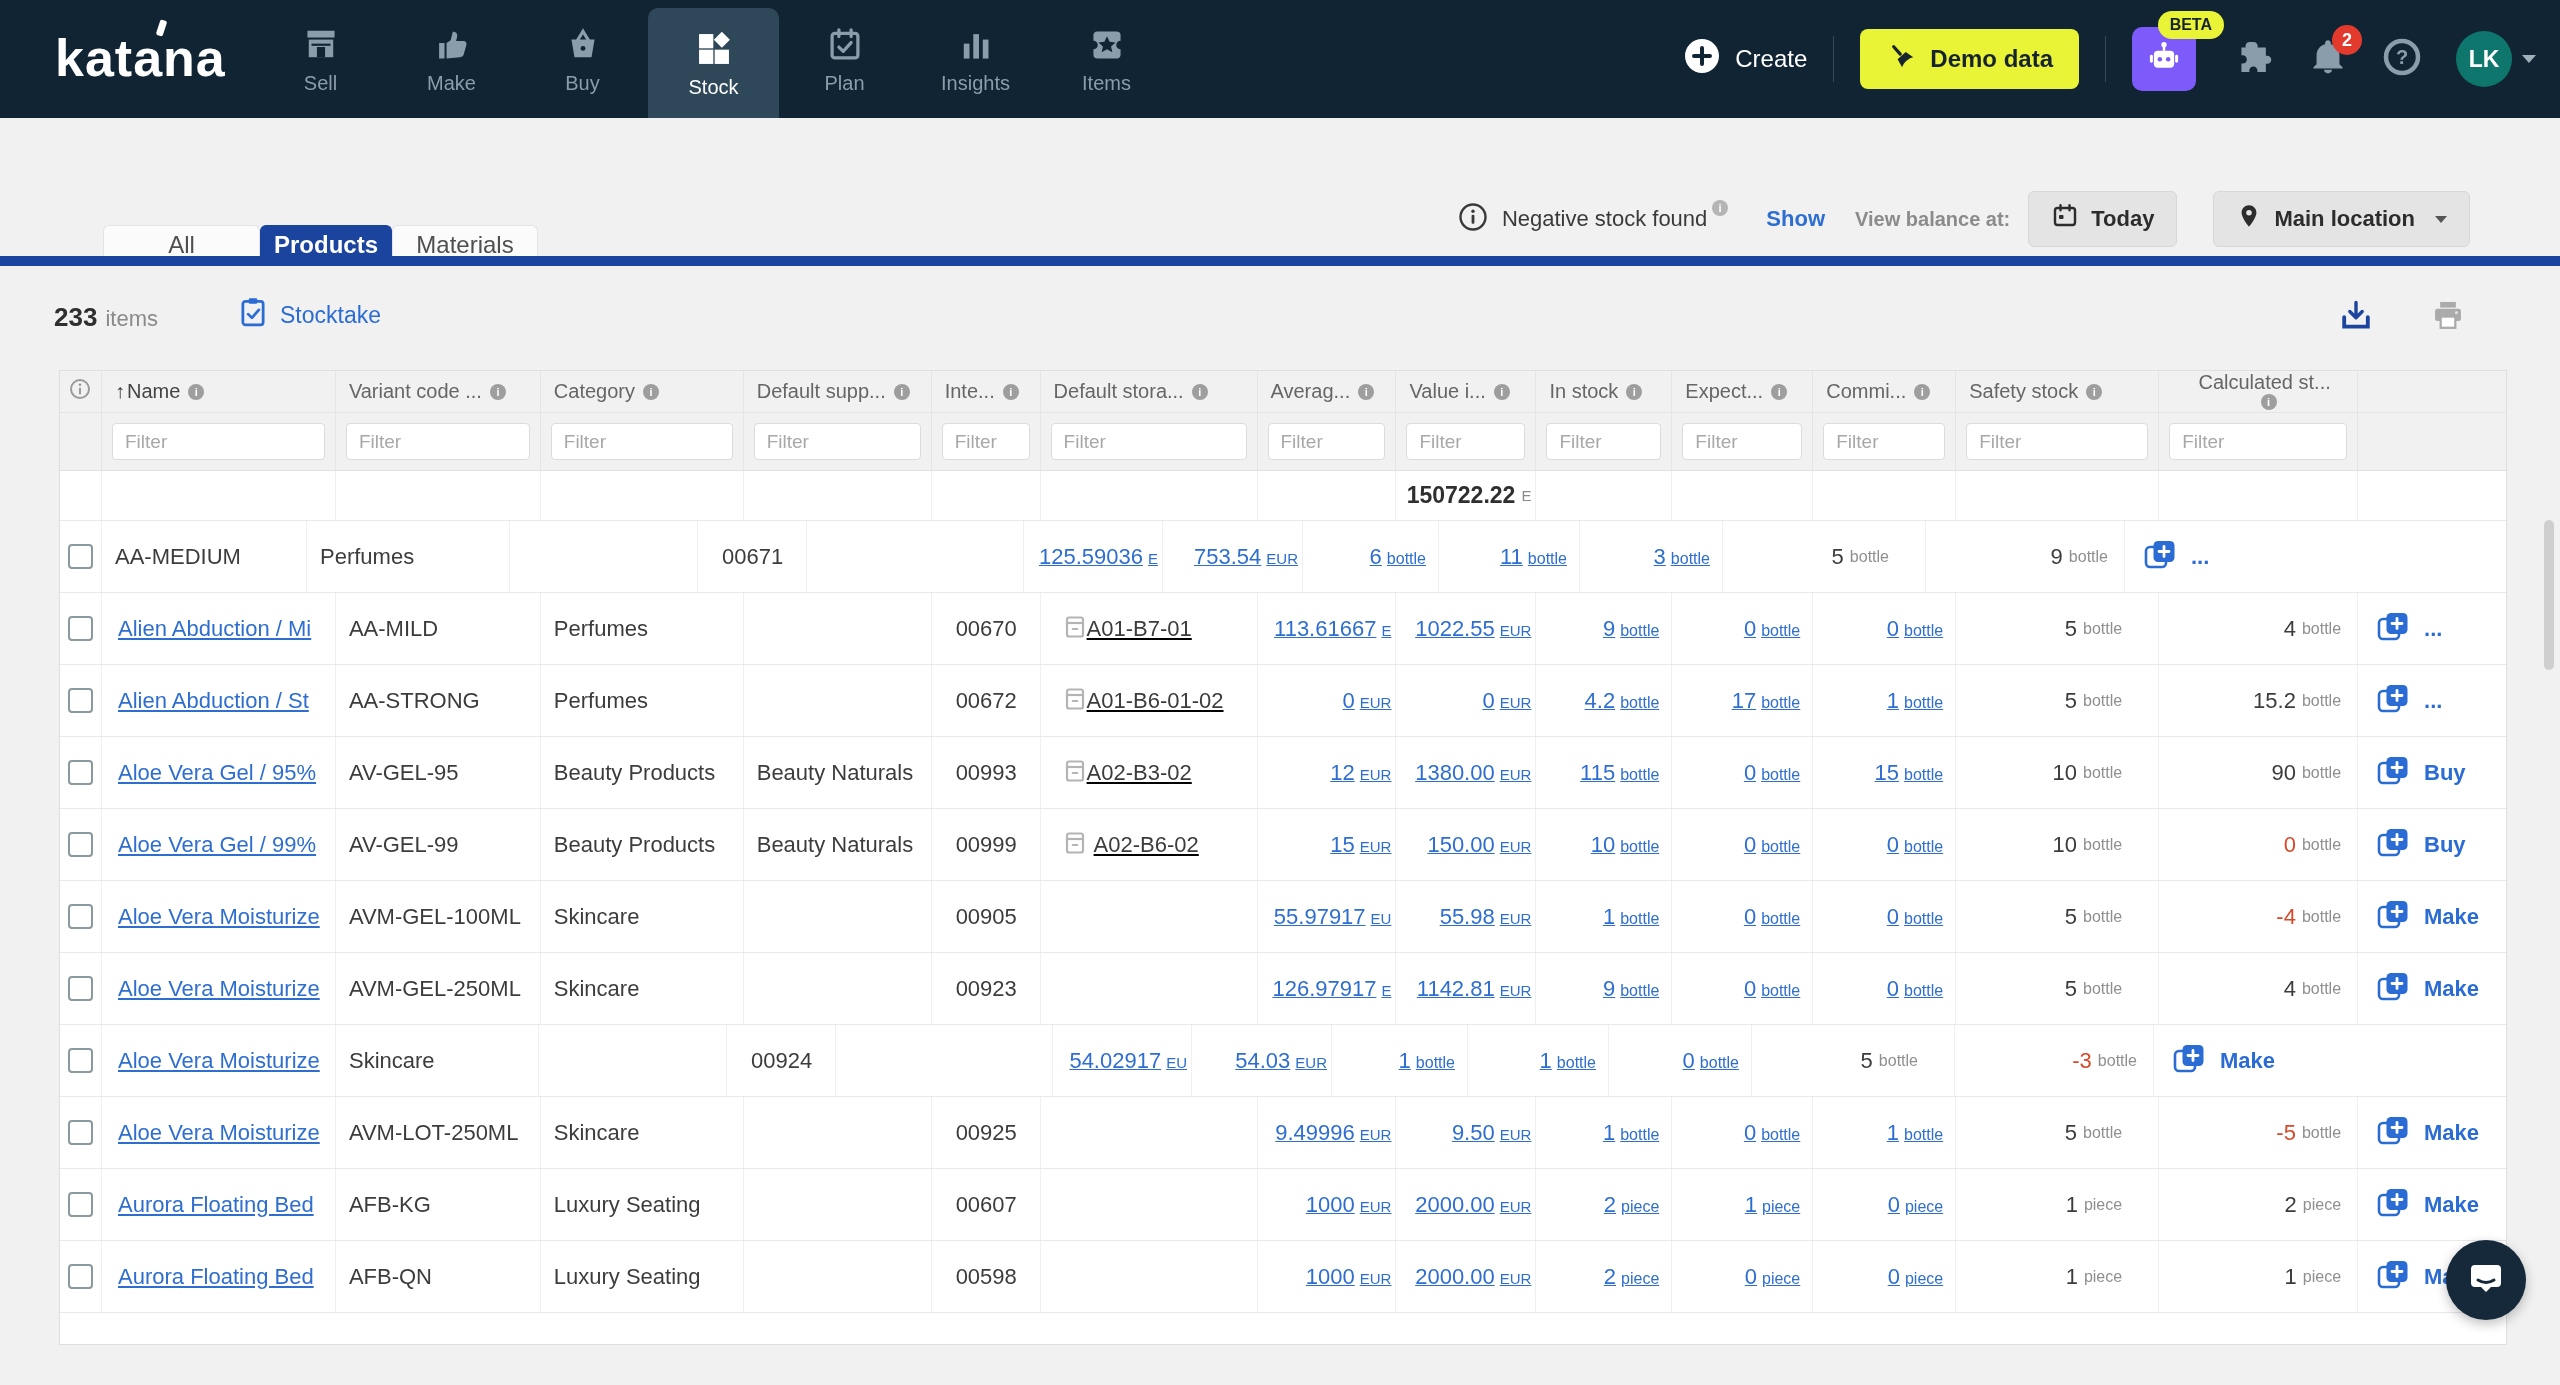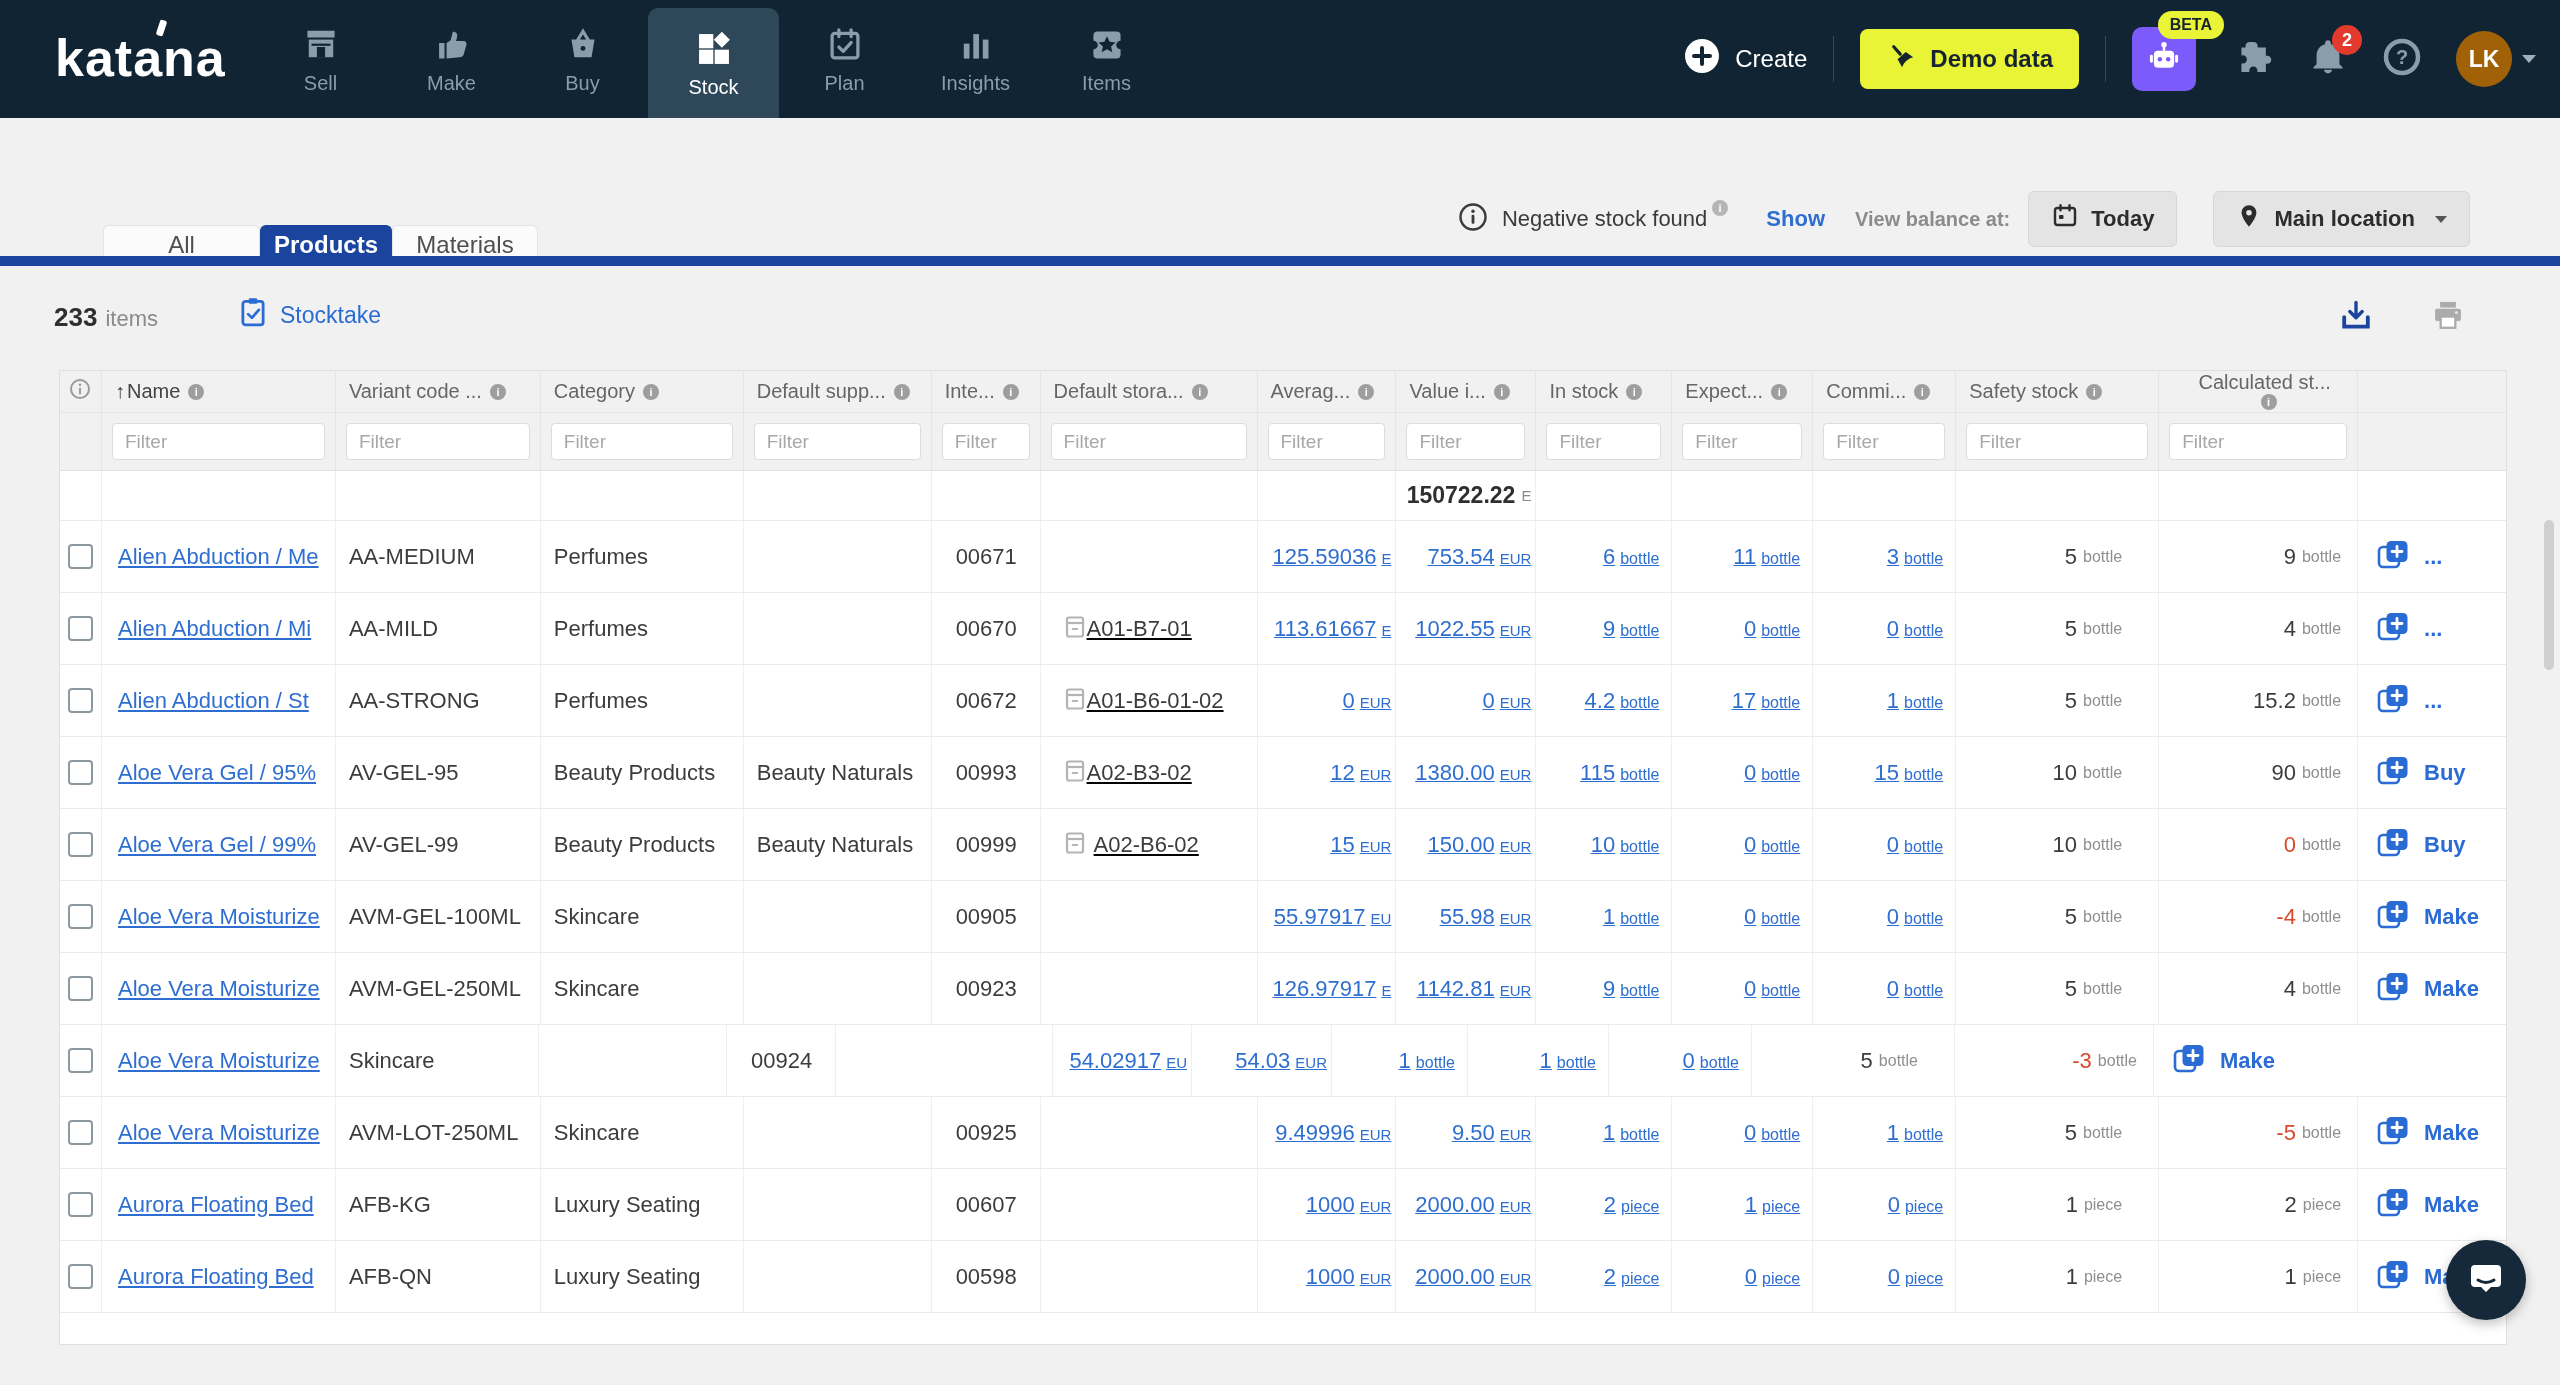--- a/index.html
+++ b/index.html
@@ -23,21 +23,21 @@
   .nav-right { position:absolute; right:24px; top:0; height:118px; display:flex; align-items:center; }
   .create-btn { display:flex; align-items:center; gap:14px; color:#fff; font-size:24px; cursor:pointer; }
   .nav-divider { width:1px; height:46px; background:#31475a; margin:0 26px; }
   .demo-btn { display:flex; align-items:center; gap:12px; background:#e9f436; border-radius:8px; height:60px; padding:0 26px; color:#17242f; font-size:24px; font-weight:bold; cursor:pointer; }
   .robot-wrap { position:relative; margin-right:40px; }
   .robot-btn { width:64px; height:64px; background:#7d5bfa; border-radius:10px; display:flex; align-items:center; justify-content:center; cursor:pointer; }
   .beta-badge { position:absolute; top:-16px; right:-28px; background:#e9f436; color:#17242f; font-size:16px; font-weight:bold; padding:5px 12px; border-radius:14px; }
   .icon-btn { margin-right:34px; cursor:pointer; position:relative; display:flex; align-items:center; }
   .bell-badge { position:absolute; top:-12px; right:-14px; min-width:30px; height:30px; background:#e23b2e; border-radius:15px; color:#fff; font-size:18px; font-weight:bold; display:flex; align-items:center; justify-content:center; padding:0 6px; }
   .avatar-wrap { display:flex; align-items:center; gap:10px; cursor:pointer; }
-  .avatar { width:56px; height:56px; border-radius:50%; background:#a16207; color:#fff; font-size:23px; font-weight:bold; display:flex; align-items:center; justify-content:center; }
+  .avatar { width:56px; height:56px; border-radius:50%; background:#0f766e; color:#fff; font-size:23px; font-weight:bold; display:flex; align-items:center; justify-content:center; }
   .caret { width:0; height:0; border-left:7px solid transparent; border-right:7px solid transparent; border-top:8px solid #9fb0bb; }
 
   
   .subnav { position:absolute; left:0; top:118px; width:2560px; height:65px; background:#efeff0; display:flex; align-items:stretch; padding-left:82px; }
   .subnav-item { position:relative; display:flex; align-items:center; margin-right:55px; font-size:24px; color:#47617e; font-weight:500; cursor:pointer; }
   .subnav-item.active { color:#1b449e; font-weight:600; }
   .subnav-item.active .underline { position:absolute; left:0; bottom:6px; width:100%; height:5px; background:#1b449e; border-radius:2px; }
 
   
   .tabs-row { position:absolute; left:103px; top:217px; height:39px; display:flex; }
@@ -463,23 +463,20 @@
         <div class="totcell" style="width: 143px;"></div>
         <div class="totcell" style="width: 203px;"></div>
         <div class="totcell" style="width: 199px;"></div>
         <div class="totcell" style="width: 148px;"></div>
       </div>
     <div id="tbody">
         <div class="trow brow">
           <div class="bcell cb-cell" style="width: 42px;">
             <span class="checkbox"></span>
           </div>
-          <div class="bcell" style="width: 234px;">
-            <a class="name-link">Alien Abduction / Me</a>
-          </div>
           <div class="bcell" style="width: 205px;">
             <span class="plain">AA-MEDIUM</span>
           </div>
           <div class="bcell" style="width: 203px;">
             <span class="plain">Perfumes</span>
           </div>
           <div class="bcell" style="width: 188px;"></div>
           <div class="bcell" style="width: 109px;">
             <span class="plain bc-pad">00671</span>
           </div>

